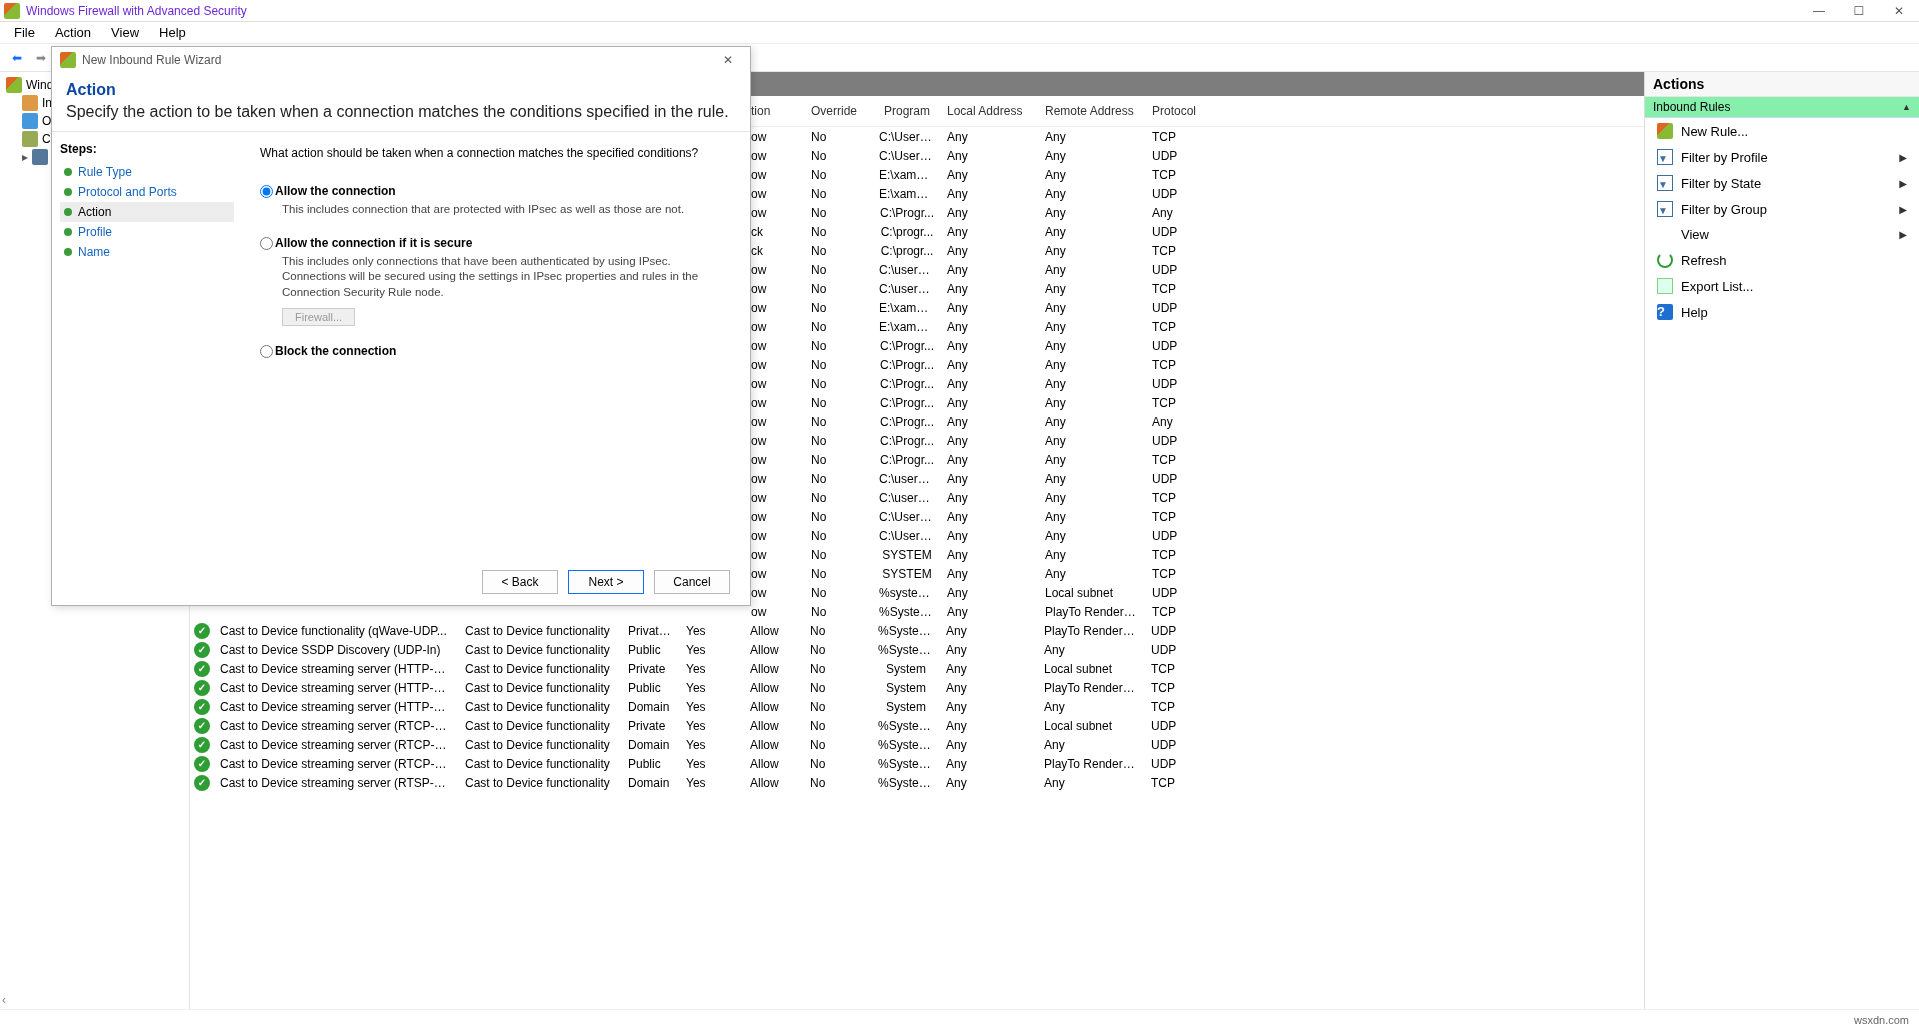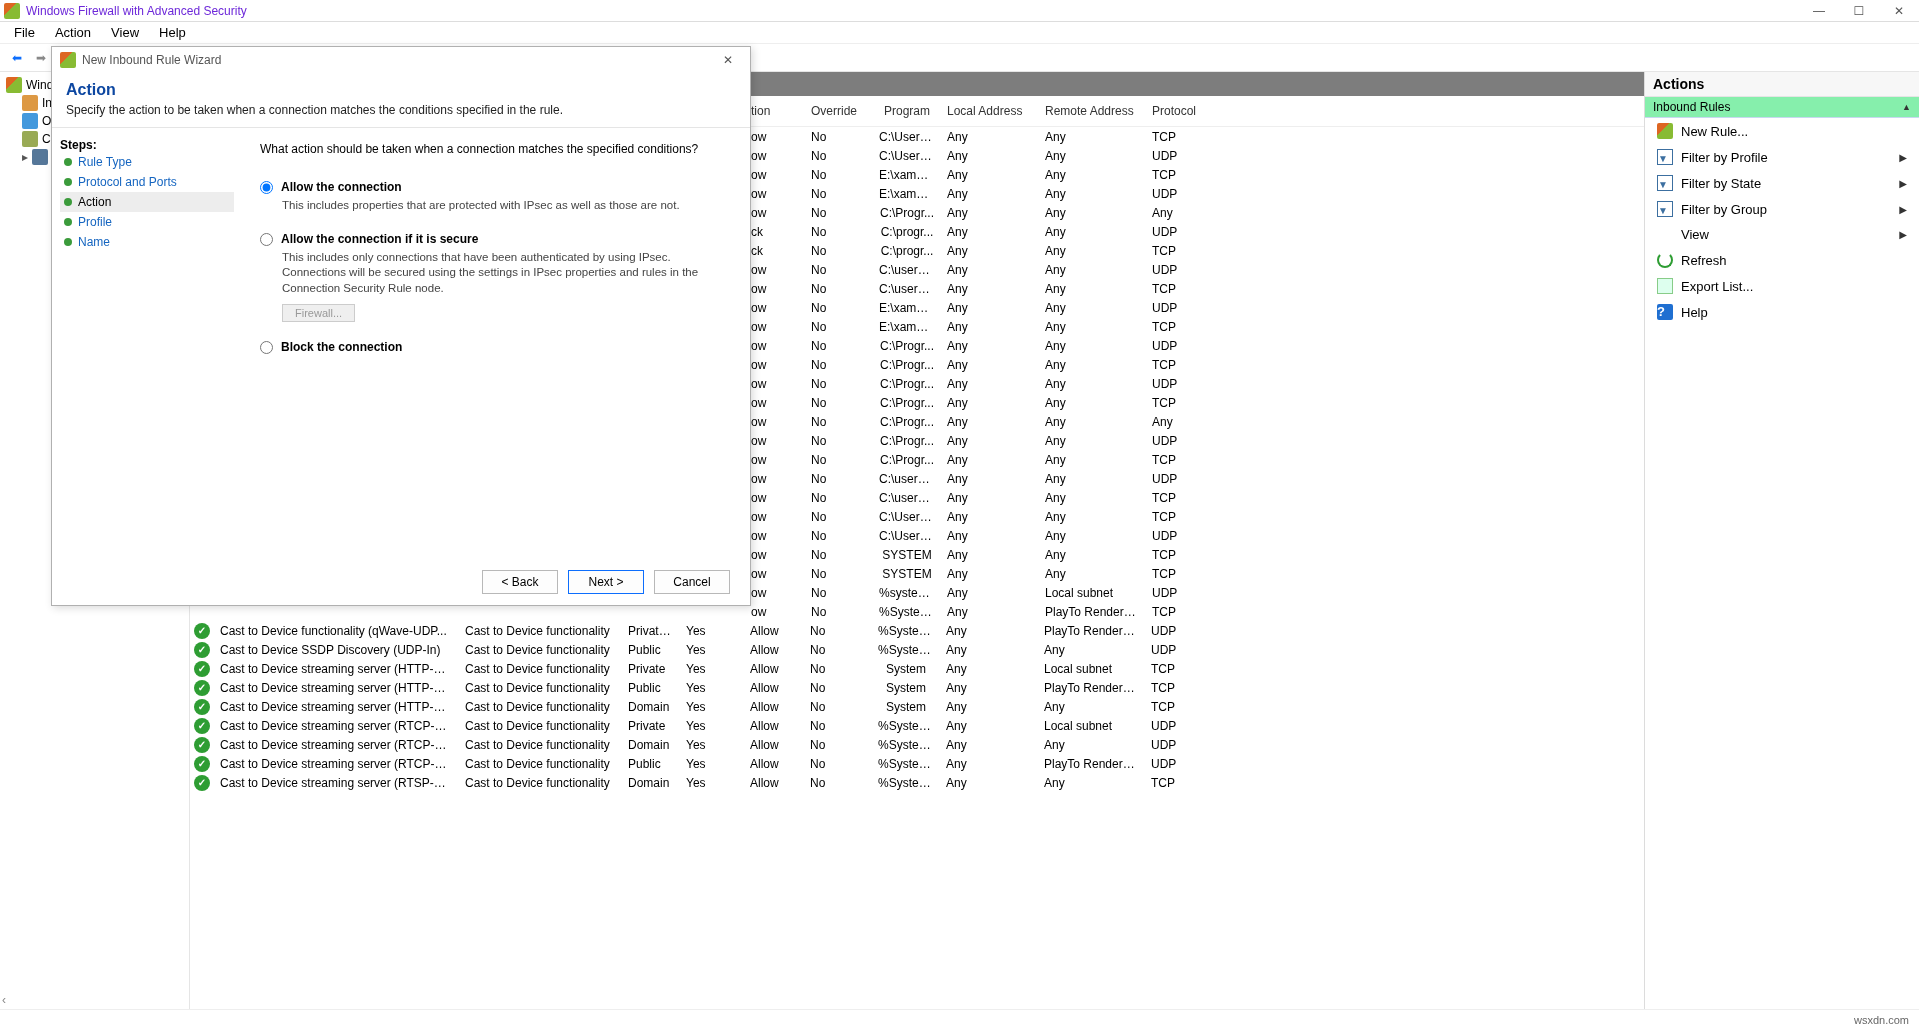--- a/index.html
+++ b/index.html
@@ -66,31 +66,31 @@
   
   .footer{position:absolute;left:0;right:0;bottom:0;height:20px;display:flex;align-items:center;justify-content:flex-end;padding-right:10px;font-size:11px;color:#666;background:#fff;border-top:1px solid #eee;}
   
   
   .dialog{position:absolute;left:51px;top:46px;width:700px;height:560px;background:#fff;border:1px solid #b0b0b0;box-shadow:2px 2px 8px rgba(0,0,0,0.15);z-index:50;display:flex;flex-direction:column;}
   .dlg-title{height:26px;display:flex;align-items:center;padding:0 8px;font-size:12px;color:#555;}
   .dlg-title .app-icon{width:16px;height:16px;background:linear-gradient(135deg,#d62 40%, #8b3 40%);border-radius:2px;margin-right:6px;}
   .dlg-close{margin-left:auto;width:28px;text-align:center;color:#555;}
   .dlg-head{padding:8px 14px 10px 14px;border-bottom:1px solid #e5e5e5;}
   .dlg-head h1{font-size:16px;font-weight:600;color:#0d47a1;margin-bottom:4px;}
-  .dlg-head .sub{font-size:12px;color:#222;}
+  .dlg-head .sub{font-size:16px;color:#222;}
   .dlg-body{flex:1;display:flex;}
   .dlg-steps{width:190px;padding:10px 8px;}
-  .dlg-steps .lab{font-weight:bold;font-size:12px;margin-bottom:0;}
+  .dlg-steps .lab{font-weight:bold;font-size:12px;margin-bottom:6px;}
   .step{display:flex;align-items:center;gap:6px;padding:3px 4px;font-size:12px;color:#1565c0;}
   .step .dot{width:8px;height:8px;border-radius:50%;background:#3b9b3b;}
   .step.active{background:#ededed;color:#000;}
   .dlg-content{flex:1;padding:14px 18px;font-size:12px;}
   .q{margin-bottom:24px;}
   .opt{margin-bottom:18px;}
-  .opt .row1{display:flex;align-items:flex-start;gap:8px;}
+  .opt .row1{display:flex;align-items:flex-start;gap:2px;}
   .opt input[type=radio]{margin-top:1px;}
   .opt .t{font-weight:600;}
   .opt .d{margin:4px 0 0 22px;color:#444;font-size:11.5px;max-width:440px;line-height:1.35;}
   .opt button.cust{margin:8px 0 0 22px;padding:2px 12px;font-size:11px;background:#efefef;border:1px solid #ccc;color:#999;}
   .dlg-buttons{height:46px;display:flex;align-items:center;justify-content:flex-end;gap:10px;padding:0 20px;}
   .dlg-buttons button{width:76px;height:24px;font-size:12px;background:#fdfdfd;border:1px solid #b8b8b8;}
   .dlg-buttons button.primary{border:1.5px solid #0d6efd;}
   
   .scroll-hint{position:absolute;bottom:2px;left:2px;width:14px;height:14px;color:#888;}
 
@@ -602,21 +602,21 @@
         </div>
     </div>
     <div class="dlg-content">
       <div class="q">What action should be taken when a connection matches the specified conditions?</div>
 
       <div class="opt">
         <label class="row1">
           <input type="radio" name="act" checked="" style="">
           <span class="t">Allow the connection</span>
         </label>
-        <div class="d">This includes properties that are protected with IPsec as well as those are not.</div>
+        <div class="d">This includes connection that are protected with IPsec as well as those are not.</div>
       </div>
 
       <div class="opt">
         <label class="row1">
           <input type="radio" name="act" style="">
           <span class="t">Allow the connection if it is secure</span>
         </label>
         <div class="d">This includes only connections that have been authenticated by using IPsec.  Connections will be secured using the settings in IPsec properties and rules in the Connection Security Rule node.</div>
         <button class="cust" disabled="">Firewall...</button>
       </div>

